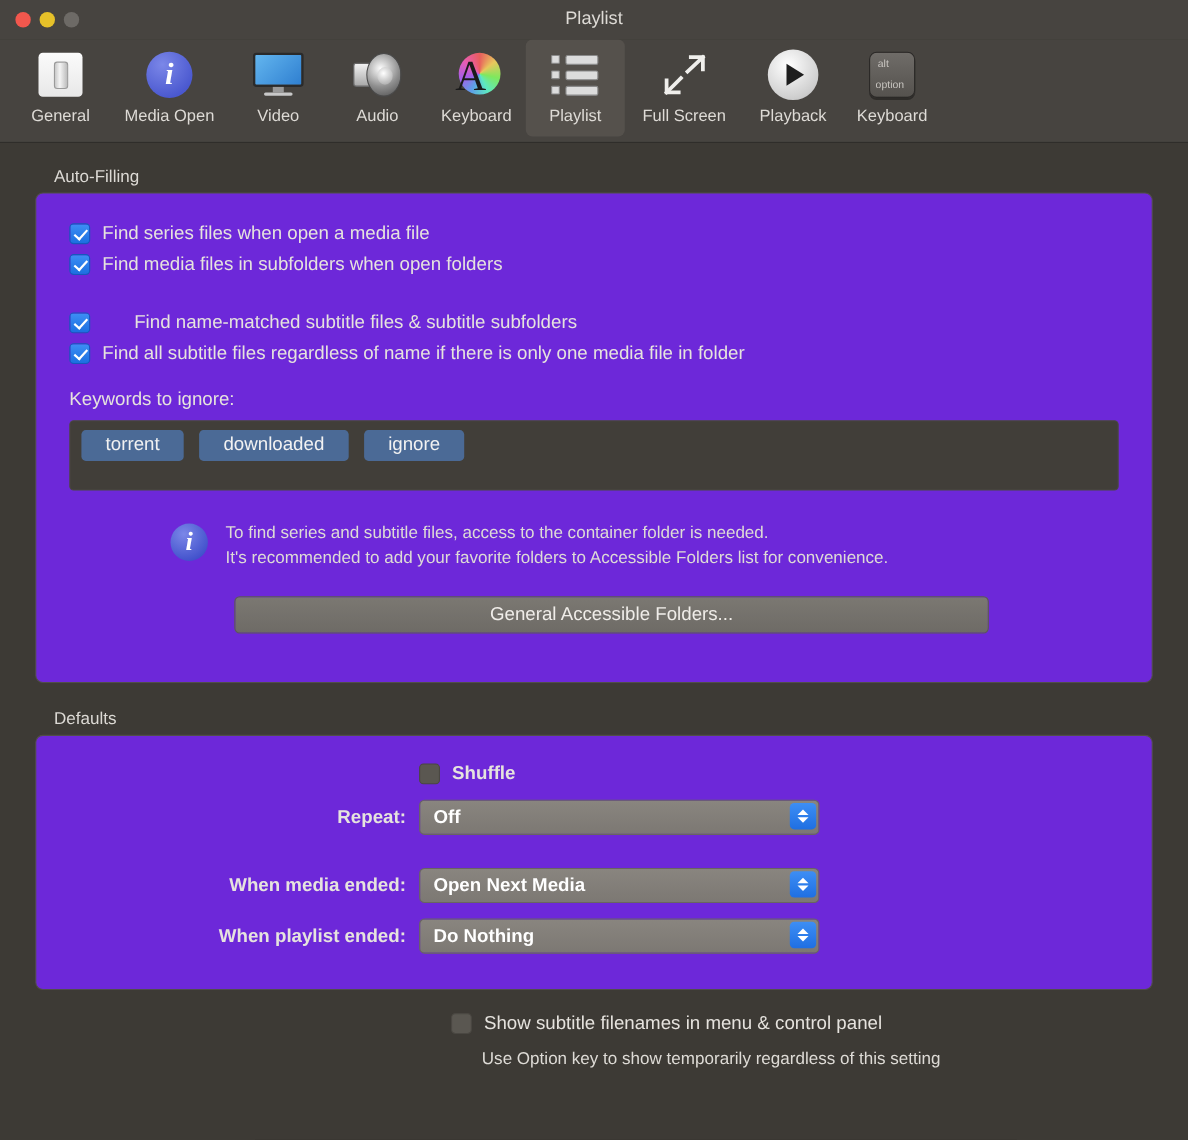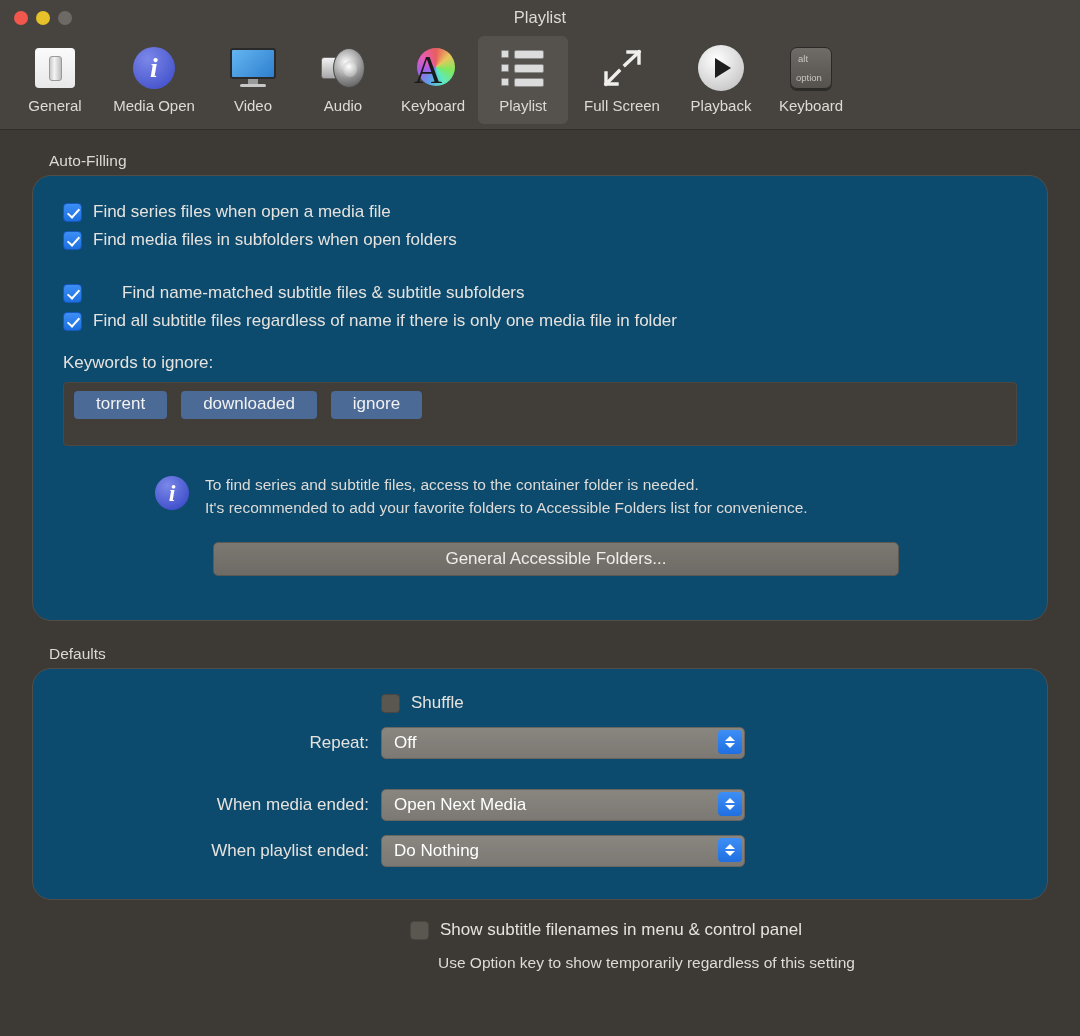--- a/index.html
+++ b/index.html
@@ -199,22 +199,22 @@
   }
 
   .group-title {
     font-size: 15.5px;
     color: #dcd9d4;
     margin-left: 17px;
     margin-bottom: 5px;
   }
   .group-box {
     border: 1px solid #514e49;
-    border-radius: 19px;
-    background: #0c4a6e;
+    border-radius: 7px;
+    background: #6d28d9;
   }
 
   .sec-autofill { margin-top: 22px; }
   .sec-autofill .group-box { padding: 26px 30px 22px 30px; height: 446px; }
 
   .check-row {
     display: flex;
     align-items: center;
     gap: 11px;
     margin-bottom: 8px;
@@ -308,20 +308,21 @@
     line-height: 32px;
   }
 
   .sec-defaults { margin-top: 24px; }
   .sec-defaults .group-box { padding: 24px 0 26px 0; height: 232px; }
 
   .field-row {
     display: flex;
     align-items: center;
     margin-bottom: 14px;
+    font-weight: bold;
   }
   .field-row .lbl {
     width: 348px;
     text-align: right;
     padding-right: 12px;
     font-size: 17px;
     color: #e6e3de;
   }
   .field-row.shuffle .lbl { width: 348px; }
   .shuffle-box { display:flex; align-items:center; gap:11px; }

